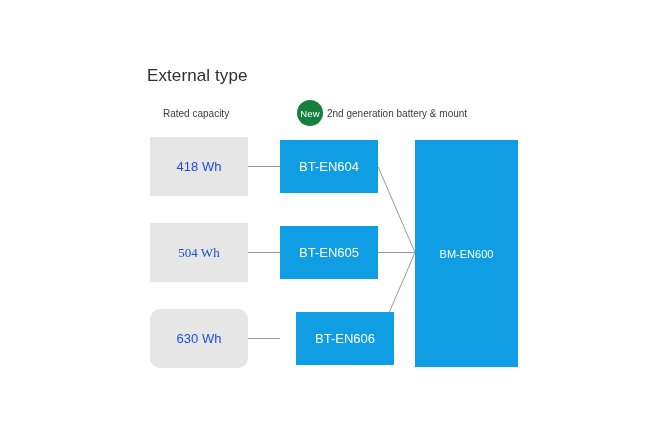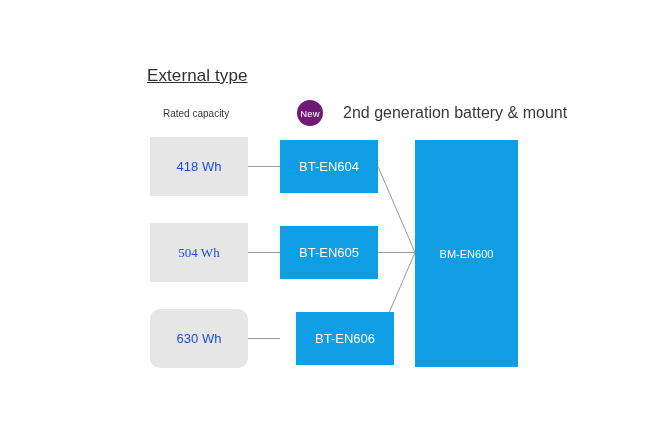--- a/index.html
+++ b/index.html
@@ -28,21 +28,20 @@
   
   .title {
     position: absolute;
     left: 147px;
     top: 66px;
     font-size: 17px;
     font-weight: 400;
     letter-spacing: 0.1px;
     color: #2f2f2f;
     white-space: nowrap;
-    text-decoration: underline;
   }
 
   
   .col-header-left {
     position: absolute;
     left: 163px;
     top: 108px;
     font-size: 10px;
     color: #3a3a3a;
     white-space: nowrap;
@@ -54,32 +53,32 @@
     top: 100px;
     height: 26px;
     display: flex;
     align-items: center;
     white-space: nowrap;
   }
   .legend-badge {
     width: 26px;
     height: 26px;
     border-radius: 50%;
-    background: #701a75;
+    background: #15803d;
     color: #ffffff;
     font-size: 9.5px;
     display: flex;
     align-items: center;
     justify-content: center;
     letter-spacing: 0.2px;
     flex: 0 0 auto;
   }
   .legend-text {
-    margin-left: 20px;
-    font-size: 16px;
+    margin-left: 4px;
+    font-size: 10px;
     color: #3a3a3a;
   }
 
   
   .connectors {
     position: absolute;
     left: 0;
     top: 0;
     width: 666px;
     height: 438px;

